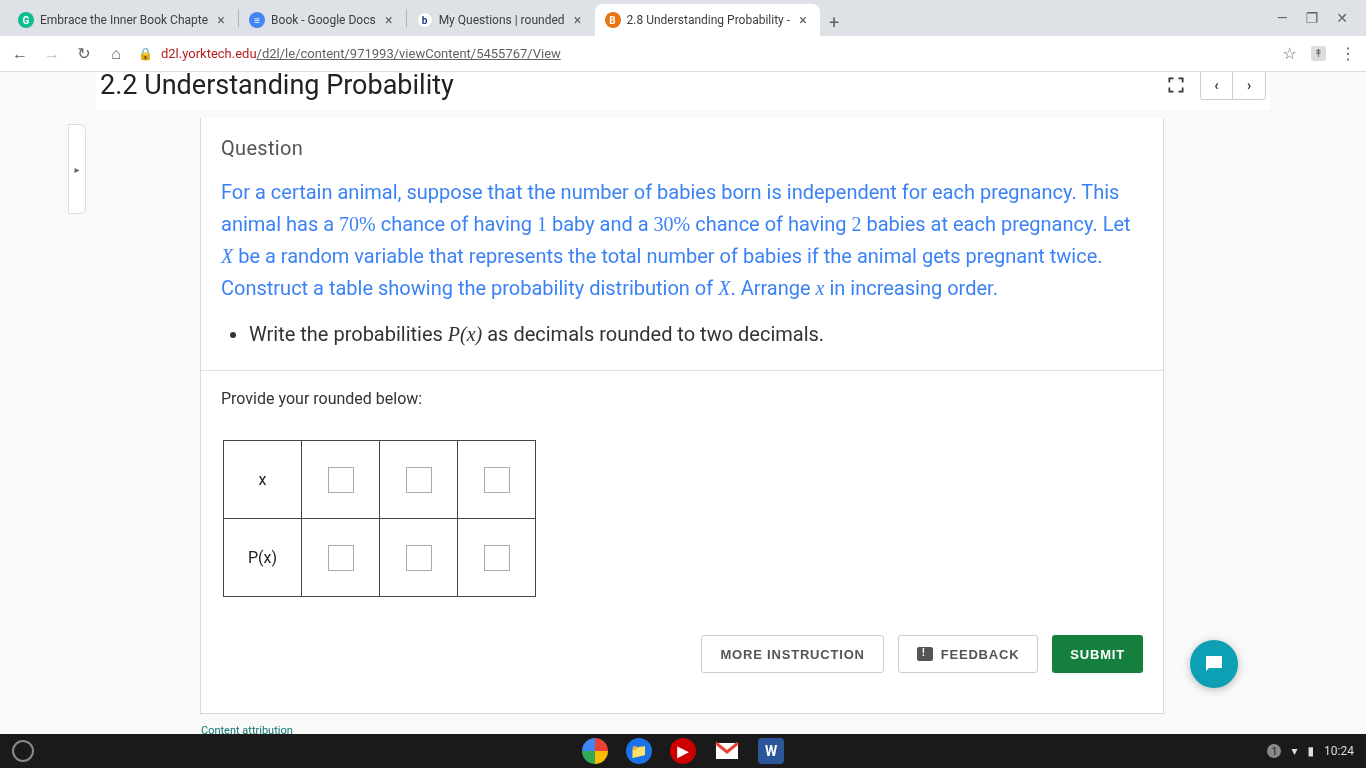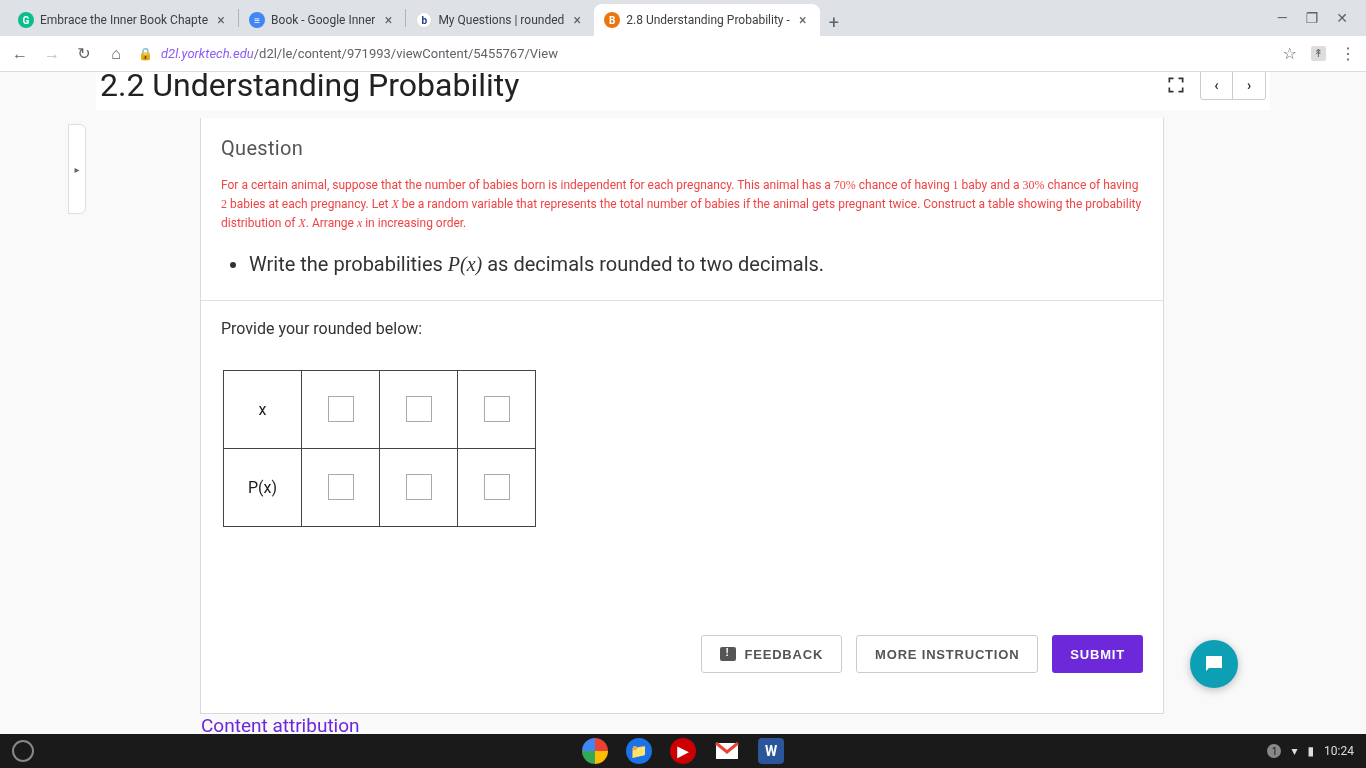--- a/index.html
+++ b/index.html
@@ -16,60 +16,60 @@
 .new-tab { width: 28px; height: 28px; display: flex; align-items: center; justify-content: center; color: #5f6368; font-size: 18px; }
 .win-controls { margin-left: auto; display: flex; gap: 18px; padding-right: 10px; color: #5f6368; align-self: center; }
 .win-controls span { font-size: 14px; }
 
 .toolbar { height: 36px; background: #fff; border-bottom: 1px solid #dadce0; display: flex; align-items: center; padding: 0 10px; gap: 12px; }
 .nav-btn { color: #5f6368; font-size: 16px; width: 20px; text-align: center; }
 .nav-btn.disabled { color: #bdc1c6; }
 .addr { display: flex; align-items: center; gap: 8px; font-size: 13px; color: #5f6368; flex: 1; }
 .addr .lock { font-size: 12px; }
 .addr .url { color: #202124; }
-.addr .domain { color: #8b5cf6; font-style: italic; }
-.addr .path { color: #5f6368; }
+.addr .domain { color: #b91c1c; }
+.addr .path { color: #5f6368; text-decoration: underline; }
 .right-icons { display: flex; gap: 14px; color: #5f6368; align-items: center; }
 
 
 .page { position: absolute; top: 72px; left: 0; right: 0; bottom: 34px; background: #f9f9f9; overflow: hidden; }
 .topbar { position: absolute; top: -12px; left: 96px; right: 96px; height: 50px; display: flex; align-items: center; justify-content: space-between; background: #fff; padding: 0 4px; }
-.page-title { font-size: 32px; font-weight: 400; color: #222; }
+.page-title { font-size: 27px; font-weight: 400; color: #222; }
 .topbar-right { display: flex; align-items: center; gap: 14px; }
 .fs-icon { width: 20px; height: 20px; color: #333; }
 .pager { display: flex; border: 1px solid #ccc; border-radius: 3px; }
 .pager div { width: 32px; height: 28px; display: flex; align-items: center; justify-content: center; color: #333; font-weight: bold; font-size: 14px; }
 .pager div:first-child { border-right: 1px solid #ccc; }
 
 .side-tab { position: absolute; left: 68px; top: 52px; width: 18px; height: 90px; background: #fff; border: 1px solid #ddd; border-radius: 0 6px 6px 0; display: flex; align-items: center; justify-content: center; }
 .side-tab::after { content: "▸"; font-size: 10px; color: #666; }
 
 .content-card { position: absolute; left: 200px; right: 202px; top: 46px; bottom: 20px; background: #fff; border: 1px solid #d9d9d9; border-top: none; }
 .q-section { padding: 18px 20px 0 20px; }
 .q-label { font-size: 20px; color: #555; margin-bottom: 16px; letter-spacing: 0.3px; }
-.q-text { font-size: 12px; color: #ef4444; line-height: 1.6; }
+.q-text { font-size: 20px; color: #3b82f6; line-height: 1.6; }
 .q-text .mathvar { font-family: "Times New Roman", serif; font-style: italic; }
 .q-text .mathnum { font-family: "Times New Roman", serif; }
 .q-bullet { margin: 18px 0 0 28px; font-size: 20px; color: #333; }
 .q-bullet .mathvar { font-family: "Times New Roman", serif; font-style: italic; }
 .divider { height: 1px; background: #e0e0e0; margin: 24px 0 0 0; }
 .answer-label { padding: 18px 20px; font-size: 16px; color: #333; }
 
 .ans-table { margin: 14px 0 0 22px; border-collapse: collapse; }
 .ans-table td { border: 1px solid #444; width: 78px; height: 78px; text-align: center; vertical-align: middle; }
 .ans-table td.hdr { font-size: 16px; color: #222; }
 .ans-table input { width: 26px; height: 26px; border: 1px solid #aaa; text-align: center; font-size: 14px; }
 
 .action-row { position: absolute; bottom: 40px; right: 20px; display: flex; gap: 14px; }
 .btn { height: 38px; padding: 0 18px; border: 1px solid #ccc; border-radius: 3px; background: #fff; color: #555; font-size: 13px; font-weight: 600; letter-spacing: 0.8px; display: flex; align-items: center; gap: 8px; cursor: pointer; }
-.btn.primary { background: #6d28d9; color: #fff; border: none; }
+.btn.primary { background: #15803d; color: #fff; border: none; }
 .fb-icon { width: 16px; height: 14px; background: #555; border-radius: 2px; position: relative; }
 .fb-icon::after { content: "!"; color: #fff; font-size: 10px; position: absolute; left: 5px; top: 0; }
 
-.attribution { position: absolute; bottom: 6px; left: 0; font-size: 19px; color: #6d28d9; padding-left: 0; }
+.attribution { position: absolute; bottom: 6px; left: 0; font-size: 11px; color: #0f766e; padding-left: 0; }
 
 
 .chat-fab { position: absolute; right: 128px; bottom: 46px; width: 48px; height: 48px; border-radius: 50%; background: #0d9fb3; display: flex; align-items: center; justify-content: center; box-shadow: 0 2px 8px rgba(0,0,0,0.25); }
 .chat-fab svg { fill: #fff; }
 
 
 .taskbar { position: absolute; bottom: 0; left: 0; right: 0; height: 34px; background: #1a1a1a; display: flex; align-items: center; padding: 0 12px; }
 .taskbar .launcher { width: 22px; height: 22px; border-radius: 50%; border: 2px solid #888; }
 .taskbar .apps { position: absolute; left: 50%; transform: translateX(-50%); display: flex; gap: 18px; align-items: center; }
 .taskbar .app { width: 26px; height: 26px; border-radius: 50%; display: flex; align-items: center; justify-content: center; font-size: 14px; font-weight: bold; }
@@ -81,21 +81,21 @@
 
 <div class="tab-strip">
   <div class="tab">
     <span class="favicon" style="background:#0bbf8c;color:#fff">G</span>
     <span class="title">Embrace the Inner Book Chapte</span>
     <span class="close">×</span>
   </div>
   <span class="tab-sep"></span>
   <div class="tab">
     <span class="favicon" style="background:#4285f4;color:#fff">≡</span>
-    <span class="title">Book - Google Inner</span>
+    <span class="title">Book - Google Docs</span>
     <span class="close">×</span>
   </div>
   <span class="tab-sep"></span>
   <div class="tab">
     <span class="favicon" style="background:#fff;color:#1a3b8b;border:1px solid #ddd">b</span>
     <span class="title">My Questions | rounded</span>
     <span class="close">×</span>
   </div>
   <div class="tab active">
     <span class="favicon" style="background:#e87511;color:#fff">B</span>
@@ -167,25 +167,25 @@
         <td class="hdr">P(x)</td>
         <td><input type="text" style=""></td>
         <td><input type="text" style=""></td>
         <td><input type="text" style=""></td>
       </tr>
     </tbody>
       </table>
 
     <div class="action-row">
       <button class="btn">
+          <span>MORE INSTRUCTION</span>
+        </button>
+      <button class="btn">
           <span class="fb-icon"></span>
           <span>FEEDBACK</span>
-        </button>
-      <button class="btn">
-          <span>MORE INSTRUCTION</span>
         </button>
       <button class="btn primary">
           <span>SUBMIT</span>
         </button>
     </div>
 
     <div class="attribution" style="position:absolute;left:0;bottom:-24px">Content attribution</div>
   </div>
 
   <div class="chat-fab">

